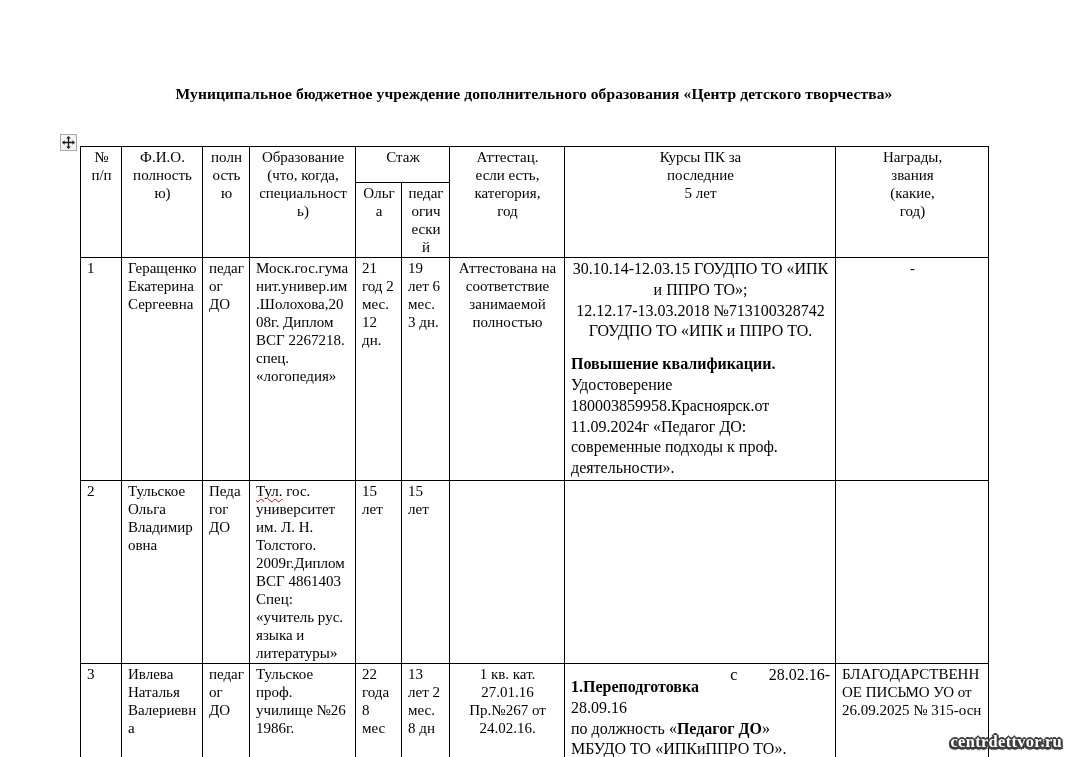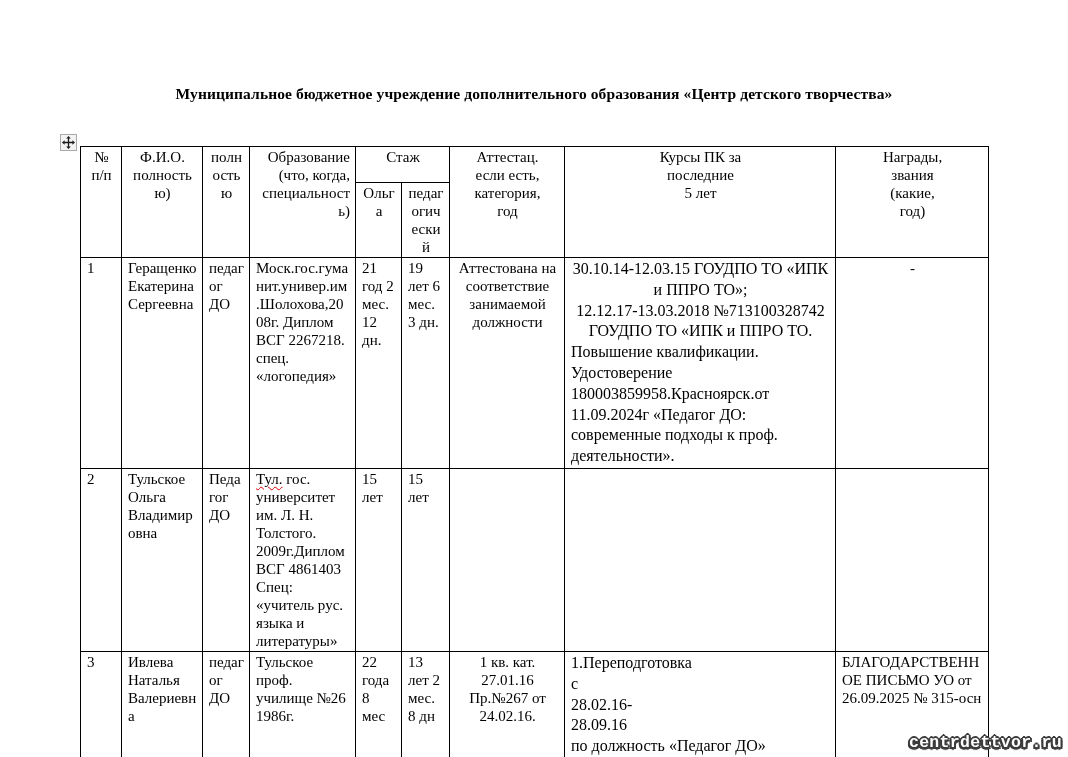--- a/index.html
+++ b/index.html
@@ -36,38 +36,38 @@
     font-size: 15px; line-height: 1.2;
   }
   table.staff td {
     border: 1.5px solid #000;
     vertical-align: top;
     padding: 1px 5px 1px 6px;
     overflow-wrap: anywhere;
     word-break: normal;
   }
   td.hdr { text-align: center; }
-  td.hdr-left { text-align: right; }
+  td.hdr-left { text-align: center; }
   .pre { white-space: pre-line; }
   .center { text-align: center; }
-  .bold { font-weight: normal; }
+  .bold { font-weight: bold; margin-top: 12px; }
   td.fio { padding-right: 8px; }
   td.courses { font-size: 16px; line-height: 1.3; padding-right: 6px; }
-  .jline { display: flex; justify-content: space-between; flex-direction: column; }
+  .jline { display: flex; justify-content: space-between; }
   .misspell {
     text-decoration: underline;
     text-decoration-style: wavy;
     text-decoration-color: #e00000;
     text-decoration-thickness: 1px;
     text-underline-offset: 2px;
     margin-top: 38px;
   }
   .watermark {
     position: absolute; right: 6px; bottom: 5px;
-    font-family: Liberation Mono, monospace;
+    font-family: Liberation Serif, serif;
     font-weight: bold; font-size: 16.5px; letter-spacing: 0.3px;
     color: #ffffff;
     text-shadow:
       -2px 0 0 #3c3c3c, 2px 0 0 #3c3c3c, 0 -2px 0 #3c3c3c, 0 2px 0 #3c3c3c,
       -1px -1px 0 #3c3c3c, 1px -1px 0 #3c3c3c, -1px 1px 0 #3c3c3c, 1px 1px 0 #3c3c3c,
       -2px 2px 0 #3c3c3c, 2px 2px 0 #3c3c3c, 0 3px 1px rgba(60,60,60,0.85);
   }
   tr.hrow1 { height: 36px; margin-top: 19px; }
   tr.hrow2 { height: 70px; }
   tr.row1 { height: 185px; }
@@ -130,21 +130,21 @@
   <tr class="row1">
     <td>1</td>
     <td class="fio">Геращенко Екатерина Сергеевна</td>
     <td>педагог ДО</td>
     <td>Моск.гос.гуманит.универ.им.Шолохова,2008г. Диплом ВСГ 2267218. спец. «логопедия»</td>
     <td>21 год 2 мес. 12 дн.</td>
     <td>19 лет 6 мес. 3 дн.</td>
     <td class="center pre">Аттестована на
 соответствие
 занимаемой
-должности</td>
+полностью</td>
     <td class="courses">
       <div class="center">30.10.14-12.03.15 ГОУДПО ТО «ИПК и ППРО ТО»;</div>
       <div class="center">12.12.17-13.03.2018 №713100328742 ГОУДПО ТО «ИПК и ППРО ТО.</div>
       <div class="bold">Повышение квалификации.</div>
       <div>Удостоверение 180003859958.Красноярск.от 11.09.2024г «Педагог ДО: современные подходы к проф. деятельности».</div>
     </td>
     <td class="center">-</td>
   </tr>
 
   <tr class="row2">

